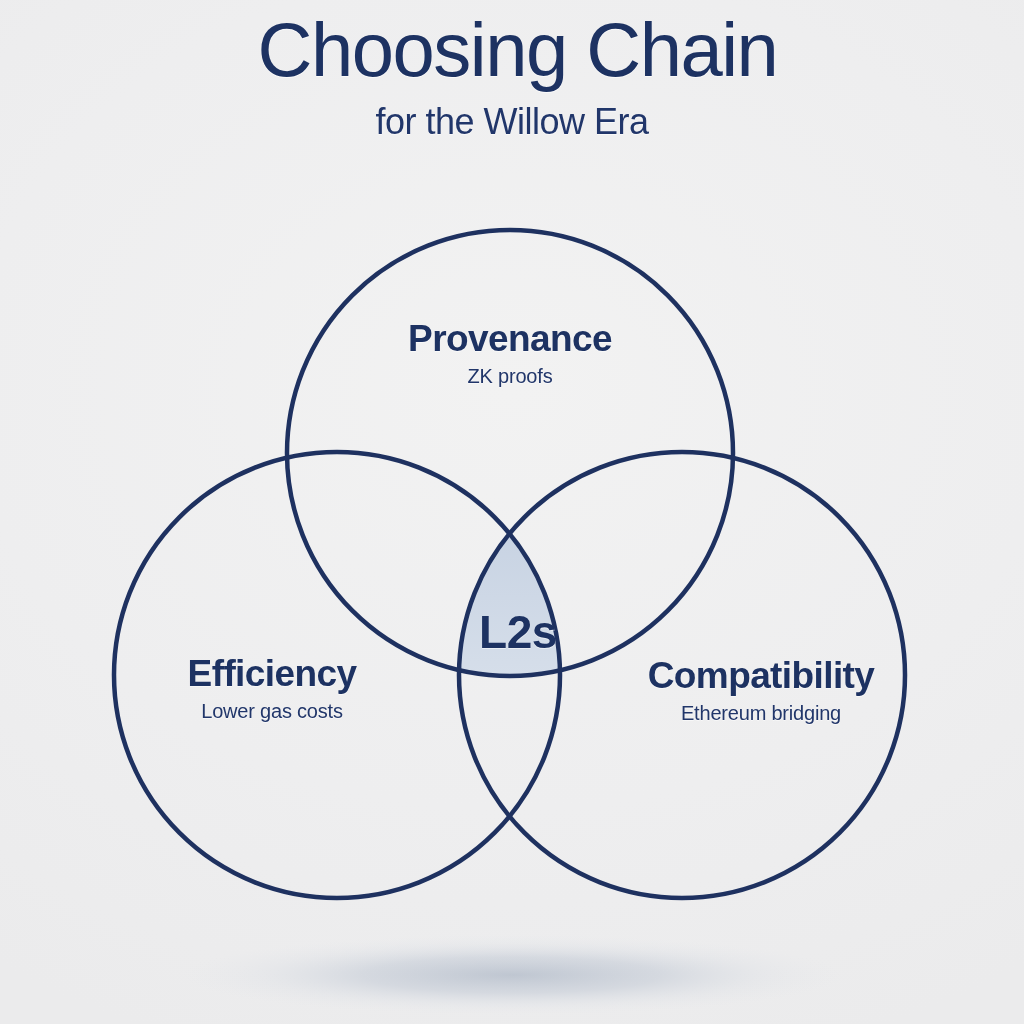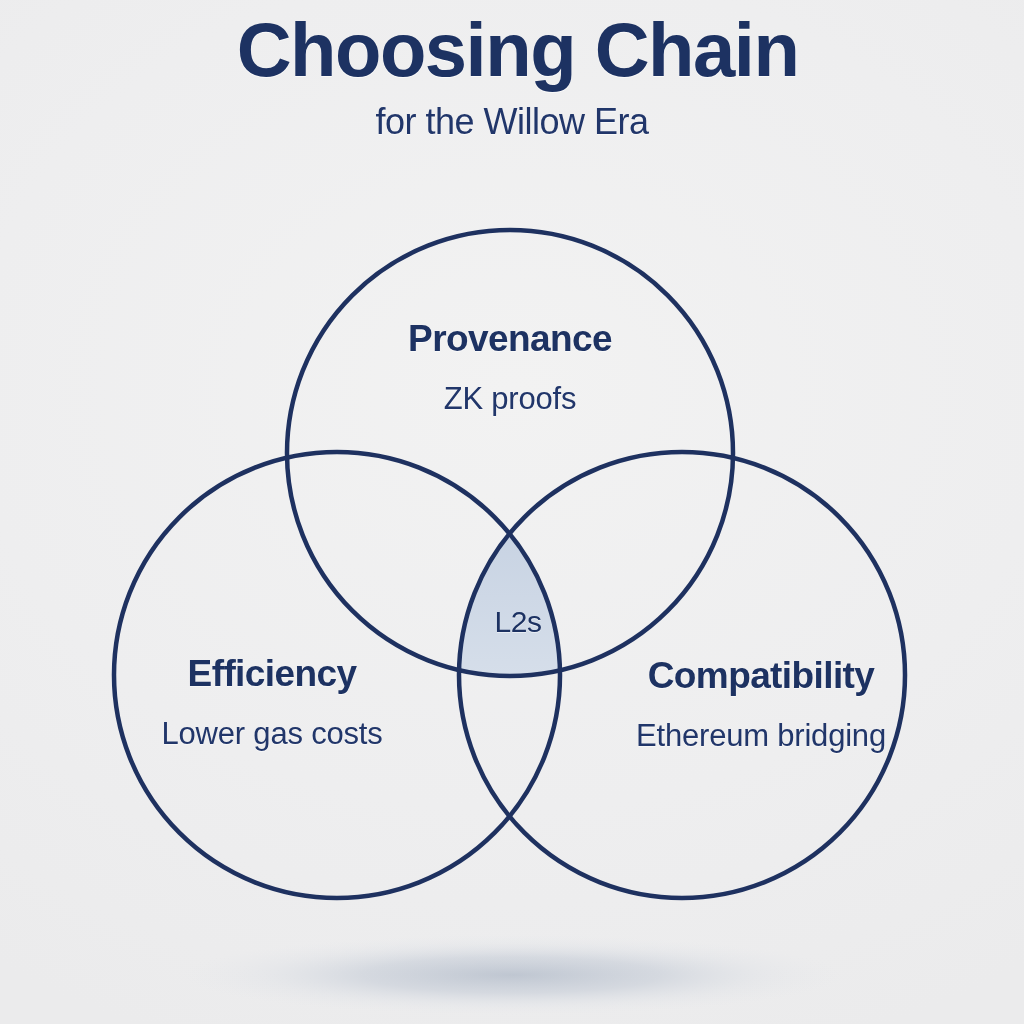--- a/index.html
+++ b/index.html
@@ -28,21 +28,21 @@
   .header {
     position: absolute;
     left: 0;
     top: 0;
     width: 1024px;
     text-align: center;
     padding-top: 10px;
   }
   .title {
     font-size: 76px;
-    font-weight: 700;
+    font-weight: 400;
     letter-spacing: -1.5px;
     color: #1d3262;
     line-height: 1.05;
     margin: 0;
     text-shadow: 0 1px 0 rgba(255,255,255,0.65);
     padding-left: 11px;
   }
   .subtitle {
     font-size: 36px;
     font-weight: 400;
@@ -74,43 +74,43 @@
   .lbl .name {
     display: block;
     font-size: 37px;
     font-weight: 700;
     letter-spacing: -0.6px;
     line-height: 1.12;
     white-space: nowrap;
   }
   .lbl .desc {
     display: block;
-    font-size: 31px;
+    font-size: 20px;
     font-weight: 400;
     letter-spacing: -0.2px;
     line-height: 1.3;
-    margin-top: 20px;
+    margin-top: 4px;
     color: #21366a;
   }
 
   #label-top    { left: 310px; top: 318px; width: 400px; }
   #label-left   { left: 137px; top: 653px; width: 270px; }
   #label-right  { left: 616px; top: 655px; width: 290px; }
 
   #label-center {
     position: absolute;
     left: 433px;
     top: 605px;
     width: 170px;
     text-align: center;
     pointer-events: none;
   }
   #label-center .name {
-    font-size: 30px;
-    font-weight: 400;
+    font-size: 46px;
+    font-weight: 700;
     color: #1d3262;
     letter-spacing: -0.4px;
     text-shadow: 0 1px 0 rgba(255,255,255,0.5);
   }
 </style>
 </head>
 <body>
 
 <div id="stage">
 

